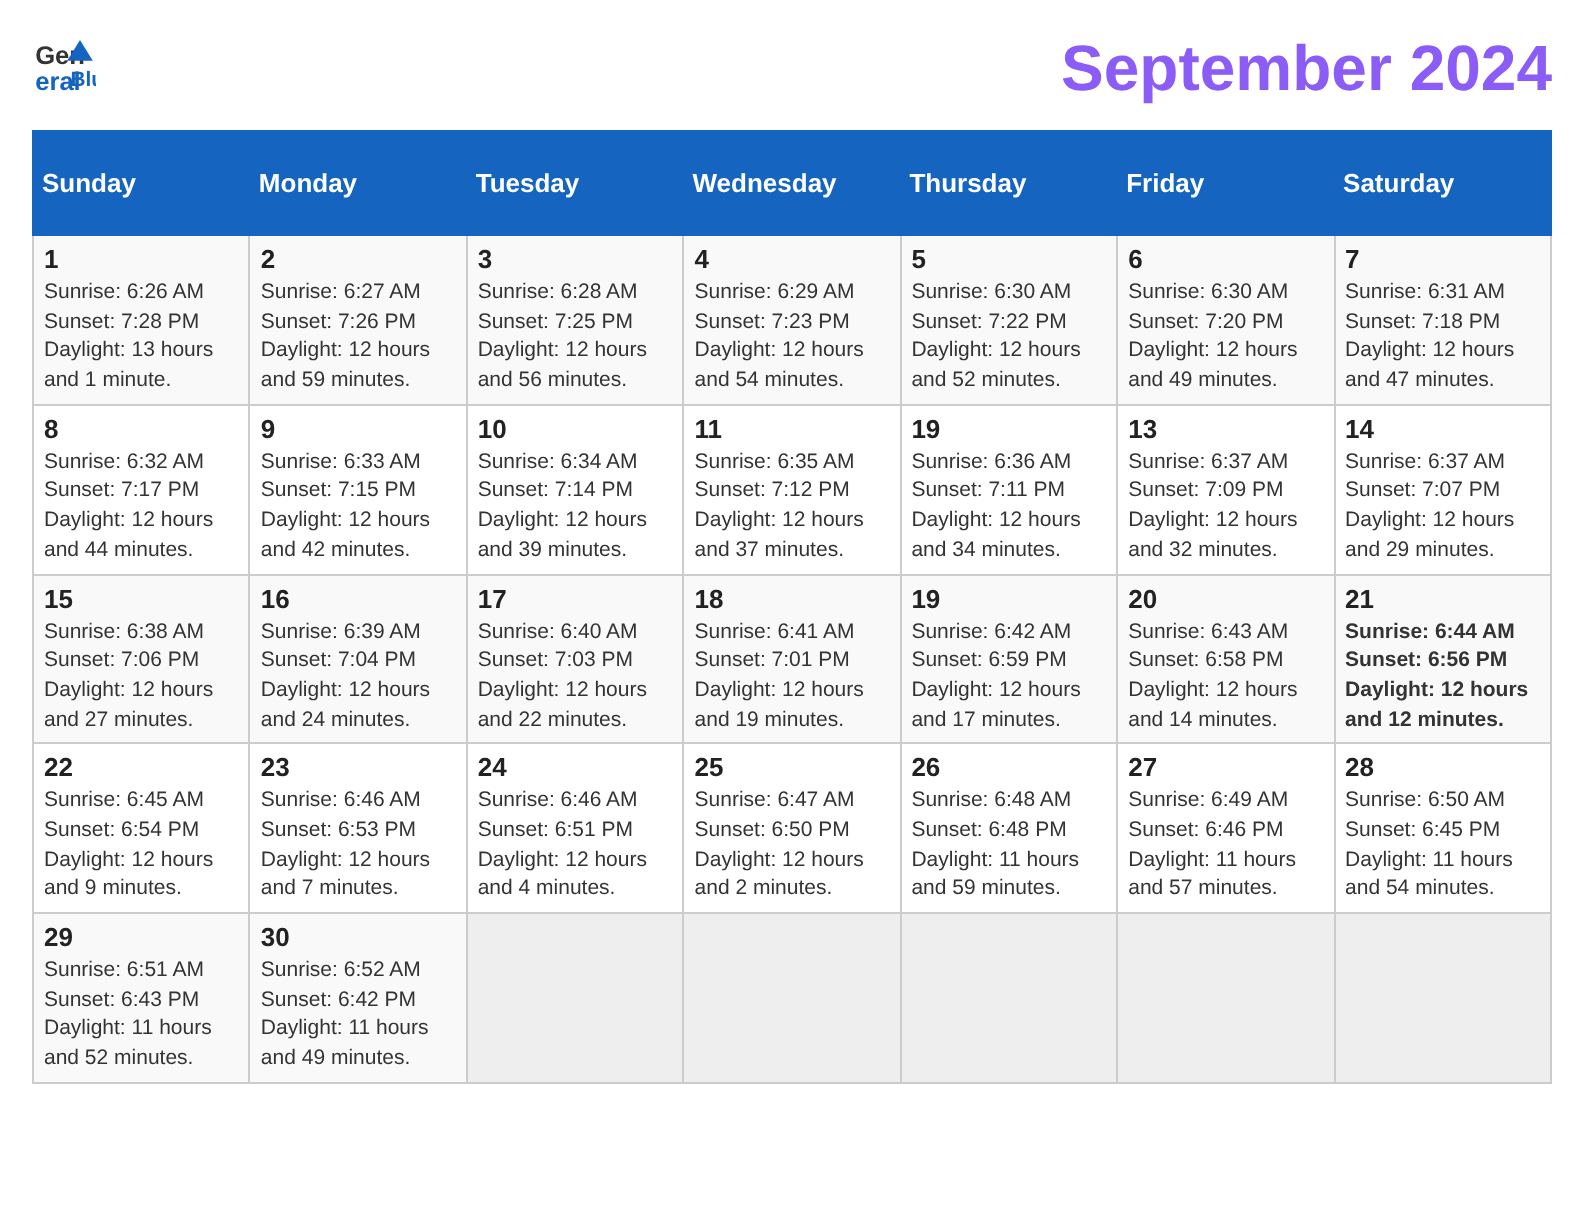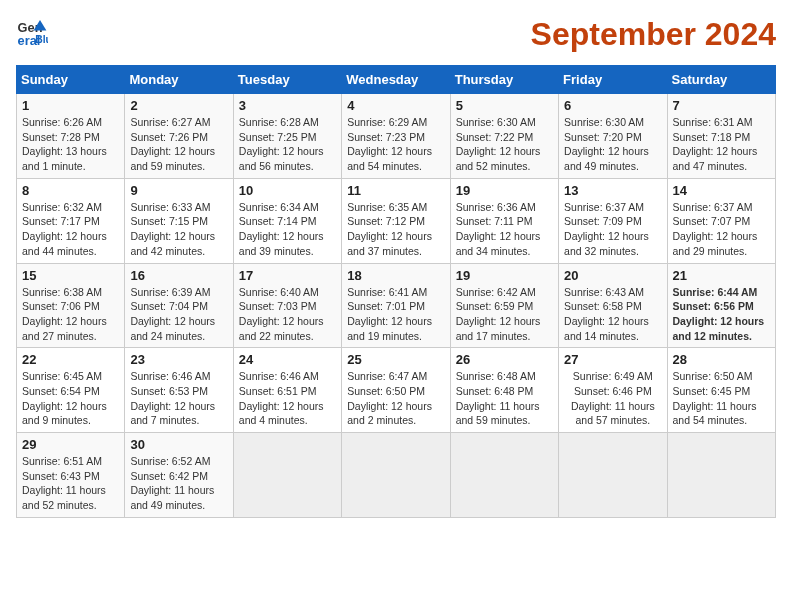--- a/index.html
+++ b/index.html
@@ -31,35 +31,35 @@
     .logo-icon {
       width: 32px;
       height: 32px;
     }
     .title-area {
       text-align: right;
     }
     .main-title {
       font-size: 32px;
       font-weight: bold;
-      color: #c2410c;
+      color: #8b5cf6;
     }
     .subtitle {
       font-size: 15px;
       color: #555;
     }
     table {
       width: 100%;
       border-collapse: collapse;
       font-size: 11px;
     }
     thead tr th {
       background: #1565c0;
       color: #fff;
-      padding: 6px 4px;
+      padding: 18px 4px;
       font-size: 13px;
       font-weight: bold;
       text-align: left;
       border: 1px solid #1565c0;
     }
     tbody tr td {
       border: 1px solid #ccc;
       vertical-align: top;
       padding: 4px 5px;
       width: 14.28%;
@@ -299,21 +299,21 @@
         </td>
         <td>
           <span class="day-num">26</span>
           <div class="day-info" style="white-space: pre-line;">Sunrise: 6:48 AM
 Sunset: 6:48 PM
 Daylight: 11 hours
 and 59 minutes.</div>
         </td>
         <td>
           <span class="day-num">27</span>
-          <div class="day-info" style="white-space: pre-line; text-align: center;">Sunrise: 6:49 AM
+          <div class="day-info" style="white-space: pre-line;">Sunrise: 6:49 AM
 Sunset: 6:46 PM
 Daylight: 11 hours
 and 57 minutes.</div>
         </td>
         <td>
           <span class="day-num">28</span>
           <div class="day-info" style="white-space: pre-line;">Sunrise: 6:50 AM
 Sunset: 6:45 PM
 Daylight: 11 hours
 and 54 minutes.</div>

